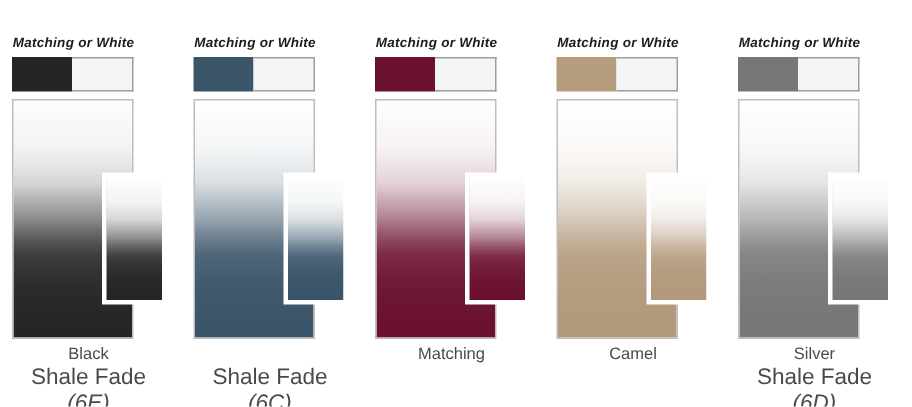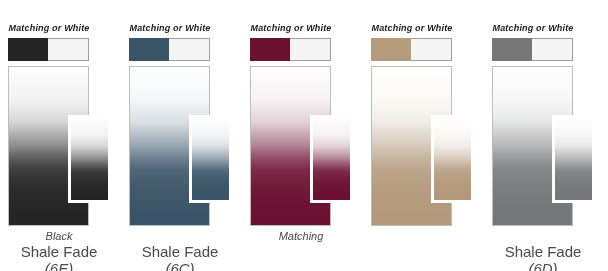--- a/index.html
+++ b/index.html
@@ -5,21 +5,21 @@
   html,body{margin:0;padding:0;}
   body{width:608px;height:271px;background:#ffffff;font-family:"Liberation Sans",sans-serif;overflow:hidden;}
   .chart{position:relative;width:548px;height:271px;}
   .col{position:absolute;top:0;width:121px;height:271px;}
   .mw-label{position:absolute;left:1px;top:23px;font-size:9px;font-style:italic;font-weight:bold;color:#1c1c1c;letter-spacing:0.18px;white-space:nowrap;}
   .mwbox{position:absolute;left:0px;top:38px;width:81px;height:23px;box-sizing:border-box;display:flex;}
   .mwbox .half{width:50%;height:100%;}
   .mwbox .half.white{background:#f4f4f4;border:1px solid #9e9e9e;border-left:0;box-sizing:border-box;}
   .panel{position:absolute;left:0px;top:66px;width:81px;height:160px;border:1px solid #bdbdbd;box-sizing:border-box;}
   .inner{position:absolute;left:60px;top:115px;width:43px;height:88px;border:3px solid #ffffff;box-sizing:border-box;}
-  .cname{position:absolute;left:11px;top:230px;width:81px;text-align:center;font-size:11px;font-style:italic;color:#4a4a4a;}
+  .cname{position:absolute;left:11px;top:230px;width:81px;text-align:center;font-size:11px;color:#4a4a4a;}
   .cdesc{position:absolute;left:1px;top:243px;width:101px;text-align:center;font-size:15px;color:#4a4a4a;}
   .cdesc i{font-style:italic;}
 </style>
 </head>
 <body>
 
 <div class="chart">
     <div class="col" style="left: 7.5px;">
    <div class="mw-label">Matching or White</div>
    <div class="mwbox">
@@ -52,24 +52,26 @@
    <div class="cname">Matching</div>
   </div>
     <div class="col" style="left: 370.5px;">
    <div class="mw-label">Matching or White</div>
    <div class="mwbox">
      <div class="half color" style="background:#b49c7d"></div>
      <div class="half white"></div>
    </div>
    <div class="panel" style="background:linear-gradient(to bottom,rgb(255,255,255) 0%,rgb(253,253,252) 5%,rgb(253,252,251) 10%,rgb(252,251,249) 15%,rgb(251,249,248) 20%,rgb(248,245,242) 25%,rgb(244,241,236) 30%,rgb(240,235,230) 35%,rgb(232,224,215) 40%,rgb(223,213,201) 45%,rgb(215,201,186) 50%,rgb(204,187,167) 55%,rgb(195,175,152) 60%,rgb(188,165,139) 65%,rgb(185,161,134) 70%,rgb(183,158,130) 75%,rgb(181,156,128) 80%,rgb(180,155,126) 85%,rgb(180,154,125) 90%,rgb(179,153,124) 95%,rgb(179,153,124) 100%)"></div>
    <div class="inner" style="background:linear-gradient(to bottom,rgb(255,255,255) 0%,rgb(253,253,252) 5%,rgb(253,252,251) 10%,rgb(252,251,249) 15%,rgb(251,249,248) 20%,rgb(248,245,242) 25%,rgb(244,241,236) 30%,rgb(240,235,230) 35%,rgb(232,224,215) 40%,rgb(223,213,201) 45%,rgb(215,201,186) 50%,rgb(204,187,167) 55%,rgb(195,175,152) 60%,rgb(188,165,139) 65%,rgb(185,161,134) 70%,rgb(183,158,130) 75%,rgb(181,156,128) 80%,rgb(180,155,126) 85%,rgb(180,154,125) 90%,rgb(179,153,124) 95%,rgb(179,153,124) 100%)"></div>
+   <div class="cname">Camel</div>
   </div>
     <div class="col" style="left: 491.5px;">
    <div class="mw-label">Matching or White</div>
    <div class="mwbox">
      <div class="half color" style="background:#767676"></div>
      <div class="half white"></div>
    </div>
    <div class="panel" style="background:linear-gradient(to bottom,rgb(255,255,255) 0%,rgb(252,252,252) 5%,rgb(251,251,251) 10%,rgb(249,249,249) 15%,rgb(248,248,248) 20%,rgb(242,242,242) 25%,rgb(236,236,236) 30%,rgb(228,229,229) 35%,rgb(213,213,214) 40%,rgb(198,198,199) 45%,rgb(183,183,184) 50%,rgb(163,164,165) 55%,rgb(147,148,148) 60%,rgb(133,134,135) 65%,rgb(129,130,131) 70%,rgb(125,126,127) 75%,rgb(122,123,124) 80%,rgb(120,121,122) 85%,rgb(119,120,121) 90%,rgb(118,119,120) 95%,rgb(118,119,120) 100%)"></div>
    <div class="inner" style="background:linear-gradient(to bottom,rgb(255,255,255) 0%,rgb(252,252,252) 5%,rgb(251,251,251) 10%,rgb(249,249,249) 15%,rgb(248,248,248) 20%,rgb(242,242,242) 25%,rgb(236,236,236) 30%,rgb(228,229,229) 35%,rgb(213,213,214) 40%,rgb(198,198,199) 45%,rgb(183,183,184) 50%,rgb(163,164,165) 55%,rgb(147,148,148) 60%,rgb(133,134,135) 65%,rgb(129,130,131) 70%,rgb(125,126,127) 75%,rgb(122,123,124) 80%,rgb(120,121,122) 85%,rgb(119,120,121) 90%,rgb(118,119,120) 95%,rgb(118,119,120) 100%)"></div>
+   <div class="cname">Silver</div>
    <div class="cdesc"><span>Shale Fade</span> <i>(6D)</i></div>
   </div>
   </div>
 
 </body></html>

